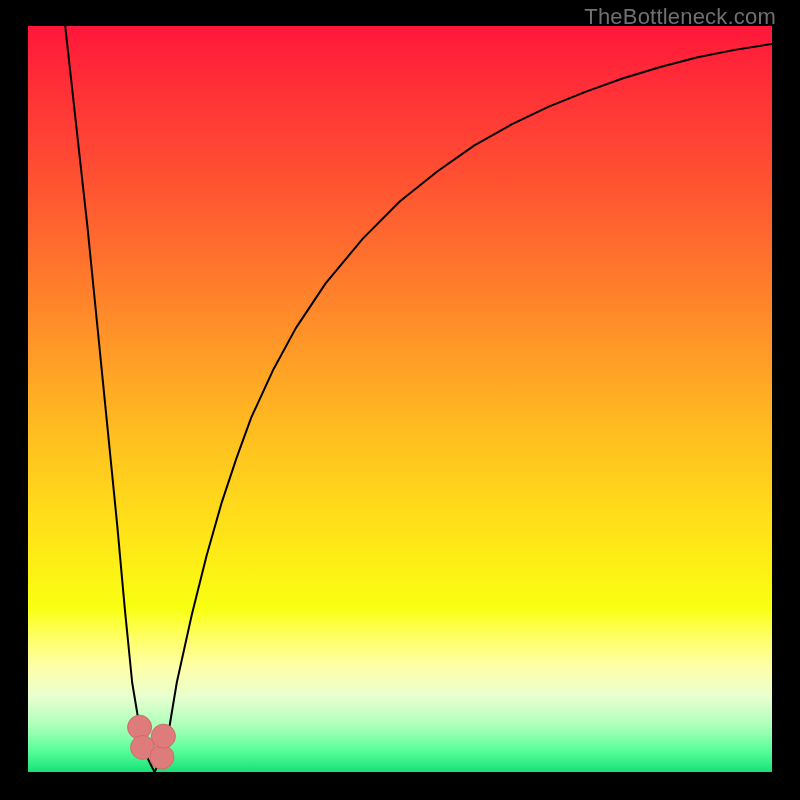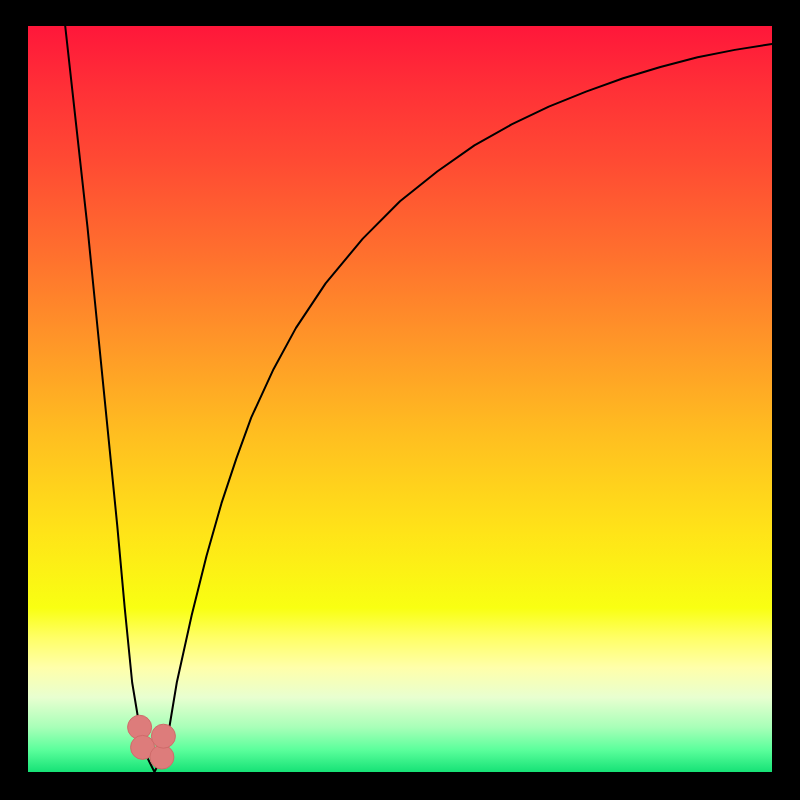--- a/index.html
+++ b/index.html
@@ -32,20 +32,21 @@
       top: 26px;
       width: 744px;
       height: 746px;
     }
     .plot svg { display: block; }
   </style>
 </head>
 <body>
 
 <div class="outer">
+  <div class="attribution">TheBottleneck.com</div>
   <div class="plot">
     <svg id="plot-svg" width="744" height="746" viewBox="0 0 744 746" preserveAspectRatio="none">
         <defs>
           <linearGradient id="bg-grad" x1="0" y1="0" x2="0" y2="1">
             <stop offset="0%" stop-color="#ff173a"></stop>
             <stop offset="8%" stop-color="#ff2f37"></stop>
             <stop offset="18%" stop-color="#ff4a33"></stop>
             <stop offset="30%" stop-color="#ff6e2e"></stop>
             <stop offset="42%" stop-color="#ff9528"></stop>
             <stop offset="55.00000000000001%" stop-color="#ffbf20"></stop>

